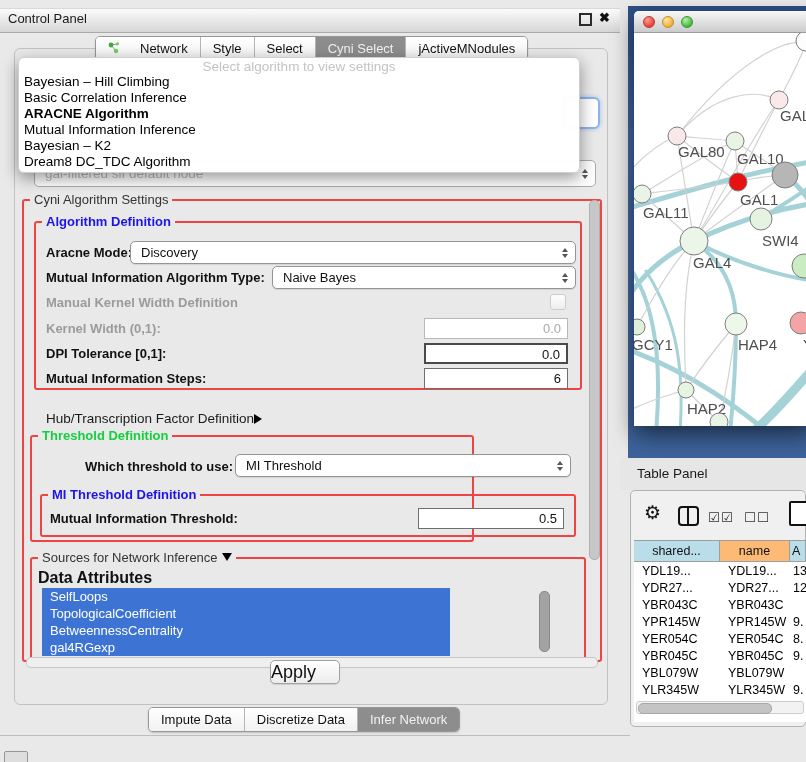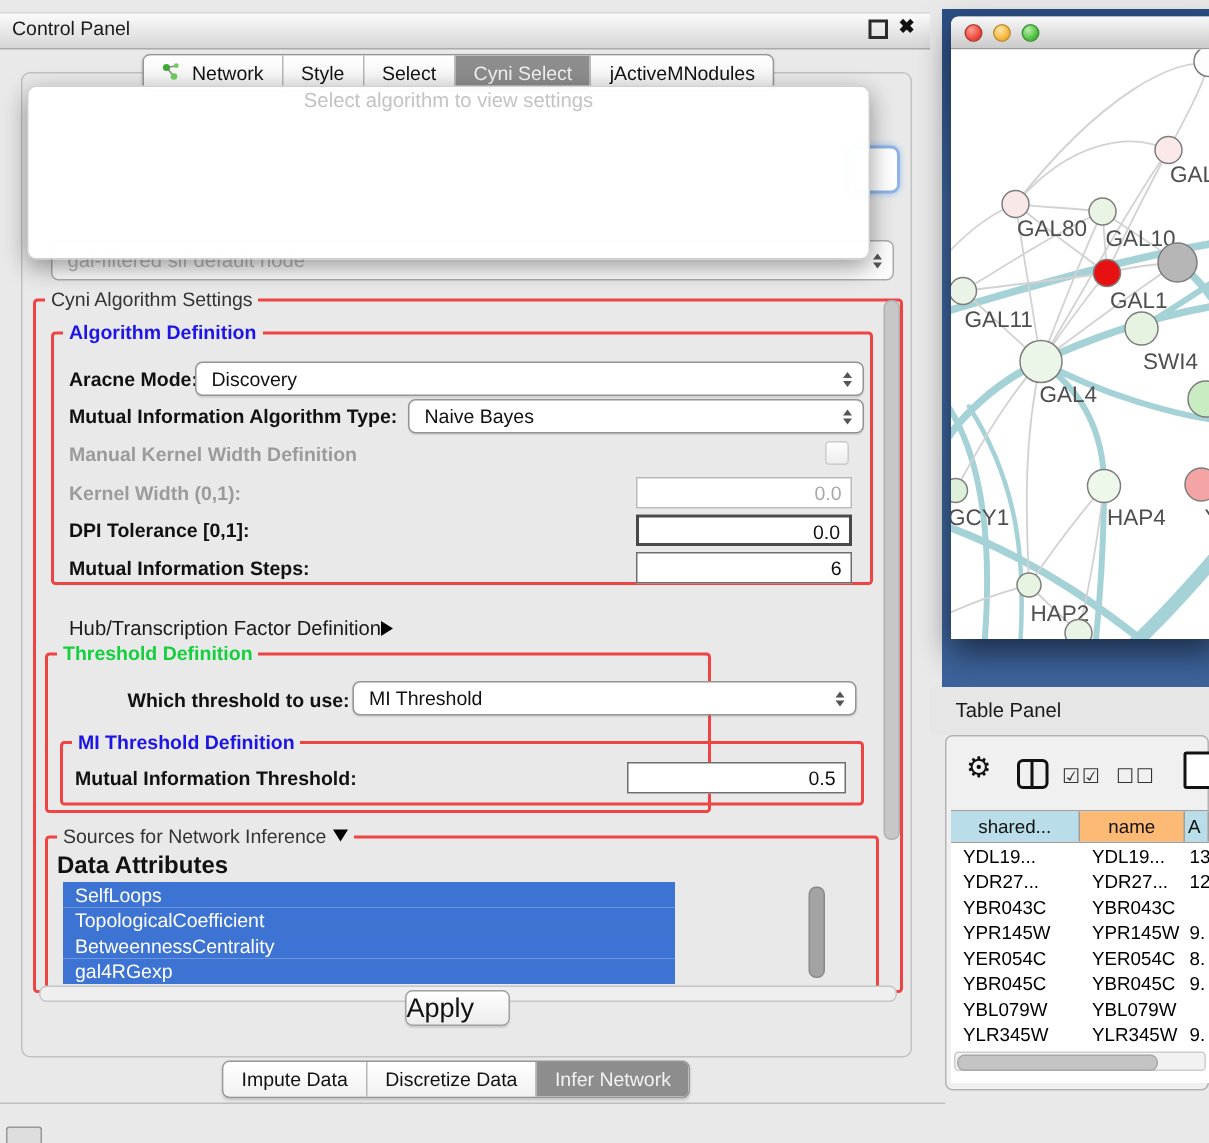--- a/index.html
+++ b/index.html
@@ -8,21 +8,21 @@
 
   
   #cp-titlebar{left:0;top:8px;width:620px;height:23px;background:linear-gradient(#fbfbfb,#d6d6d6);border-top:1px solid #d8d8d8;border-bottom:1px solid #aaa}
   #cp-title{left:8px;top:11px;font-size:13px;color:#1a1a1a}
   #float-ic{left:579px;top:13px;width:9px;height:9px;border:2px solid #2b2b2b;background:transparent}
   #close-ic{left:599px;top:10px;font-size:13px;font-weight:bold;color:#111}
 
   #tabpane{left:14px;top:48px;width:592px;height:655px;border:1px solid #c2c2c2;border-radius:6px;background:#e9e9e9}
 
   .segctl{position:absolute;display:flex;height:23px;border:1px solid #979797;border-radius:5px;overflow:hidden;background:#fff;box-shadow:0 1px 2px rgba(0,0,0,.18)}
-  .seg{display:flex;align-items:center;justify-content:center;font-size:13px;color:#111;padding:0 12px;border-left:1px solid #b5b5b5;background:linear-gradient(#ffffff,#f1f1f1);white-space:nowrap;gap:8px}
+  .seg{display:flex;align-items:center;justify-content:center;font-size:13px;color:#111;padding:0 12px;border-left:1px solid #b5b5b5;background:linear-gradient(#ffffff,#f1f1f1);white-space:nowrap;gap:20px}
   .seg:first-child{border-left:none}
   .seg.sel{background:#8d8d8d;color:#f2f2f2}
   #top-tabs{left:95px;top:36px;z-index:30}
   #bottom-tabs{left:148px;top:707px}
 
   #dropdown{left:18px;top:57px;width:560px;height:114px;background:rgba(255,255,255,.97);border:1px solid #cfcfcf;border-radius:6px;box-shadow:0 5px 16px rgba(0,0,0,.4);z-index:40}
   #dd-placeholder{height:15px;text-align:center;color:#c3c3c3;font-size:13.5px;padding-top:1px}
   .dd-item{height:16px;line-height:16px;padding-left:5px;font-size:13.5px;color:#000;white-space:nowrap}
   .dd-item.bold{font-weight:bold}
 
@@ -133,20 +133,28 @@
 <div class="abs" id="bg-combo">
   <span>gal-filtered sif default node</span>
   <span class="stp">
       <i class="up"></i>
       <i class="dn"></i>
     </span>
 </div>
 
 <div class="abs" id="dropdown">
   <div id="dd-placeholder">Select algorithm to view settings</div>
+  <div id="dd-list">
+      <div class="dd-item">Bayesian – Hill Climbing</div>
+      <div class="dd-item">Basic Correlation Inference</div>
+      <div class="dd-item bold">ARACNE Algorithm</div>
+      <div class="dd-item">Mutual Information Inference</div>
+      <div class="dd-item">Bayesian – K2</div>
+      <div class="dd-item">Dream8 DC_TDC Algorithm</div>
+    </div>
 </div>
 
 <fieldset class="fs" id="fs-outer" style="left:22px;top:192px;width:580px;height:470px">
   <legend>Cyni Algorithm Settings</legend>
 </fieldset>
 <div class="abs" id="outer-sb"></div>
 
 <fieldset class="fs" style="left:34px;top:214px;width:548px;height:176px">
   <legend class="lg-blue">Algorithm Definition</legend>
 </fieldset>

